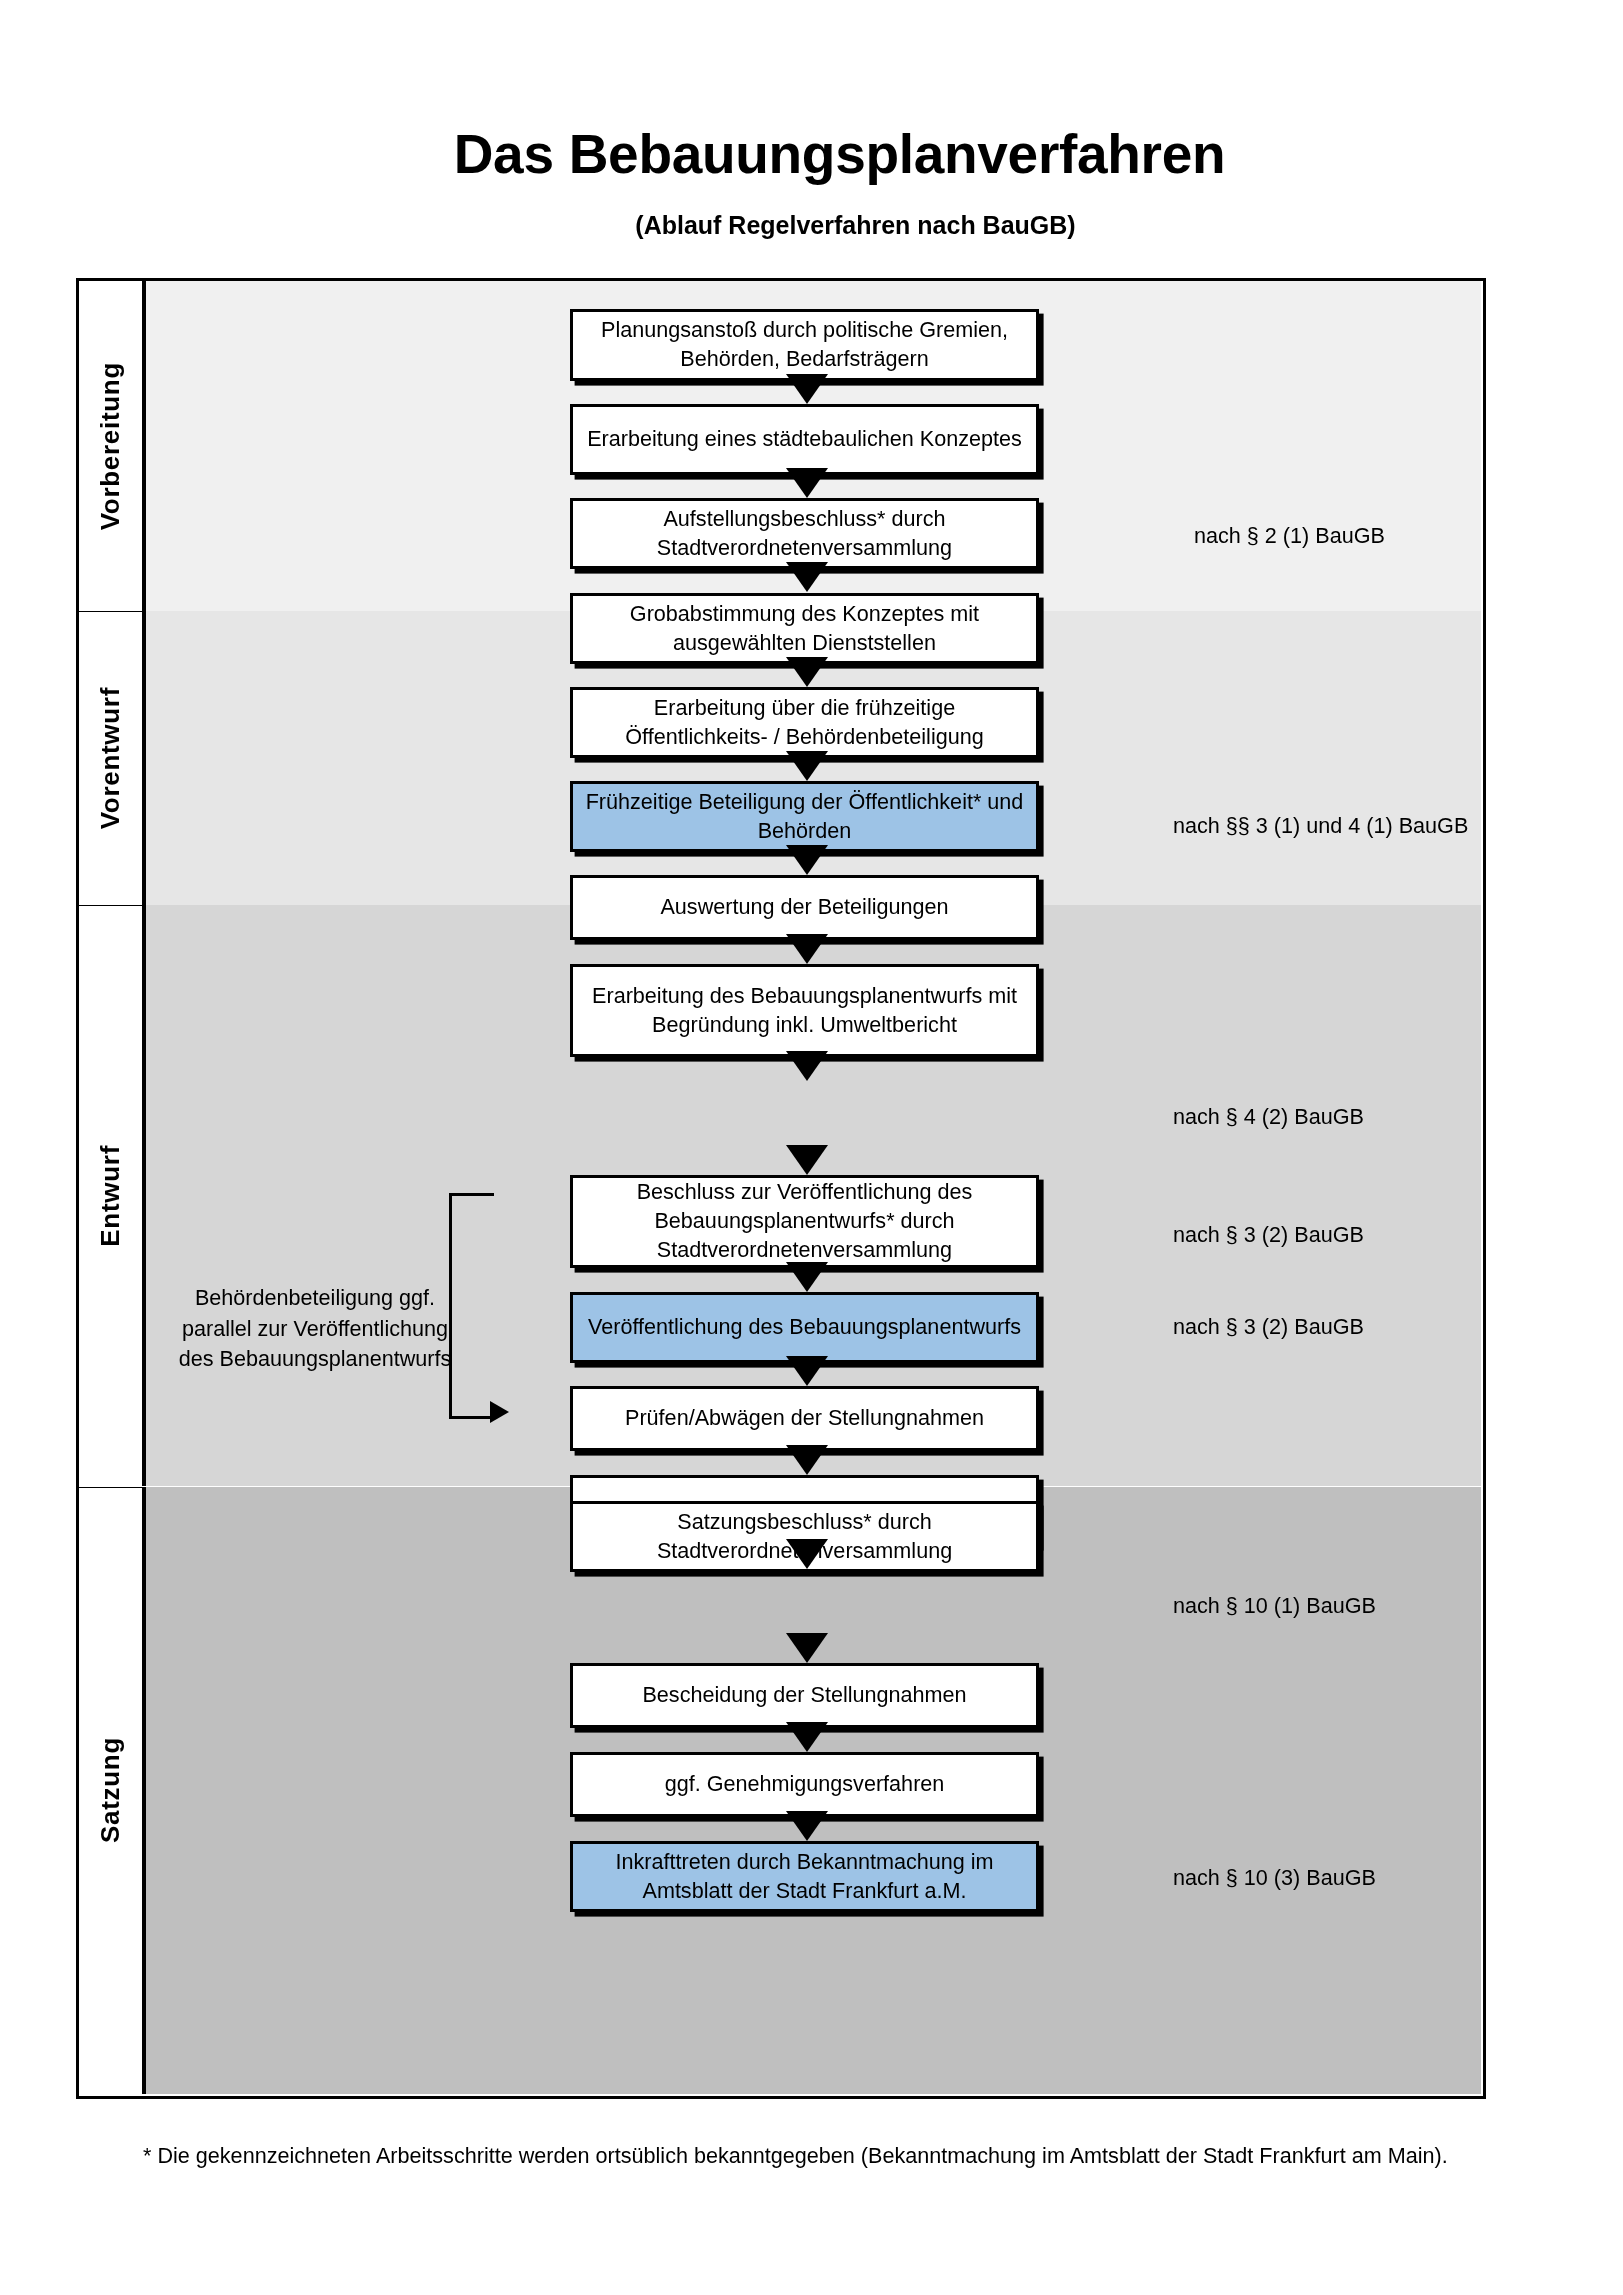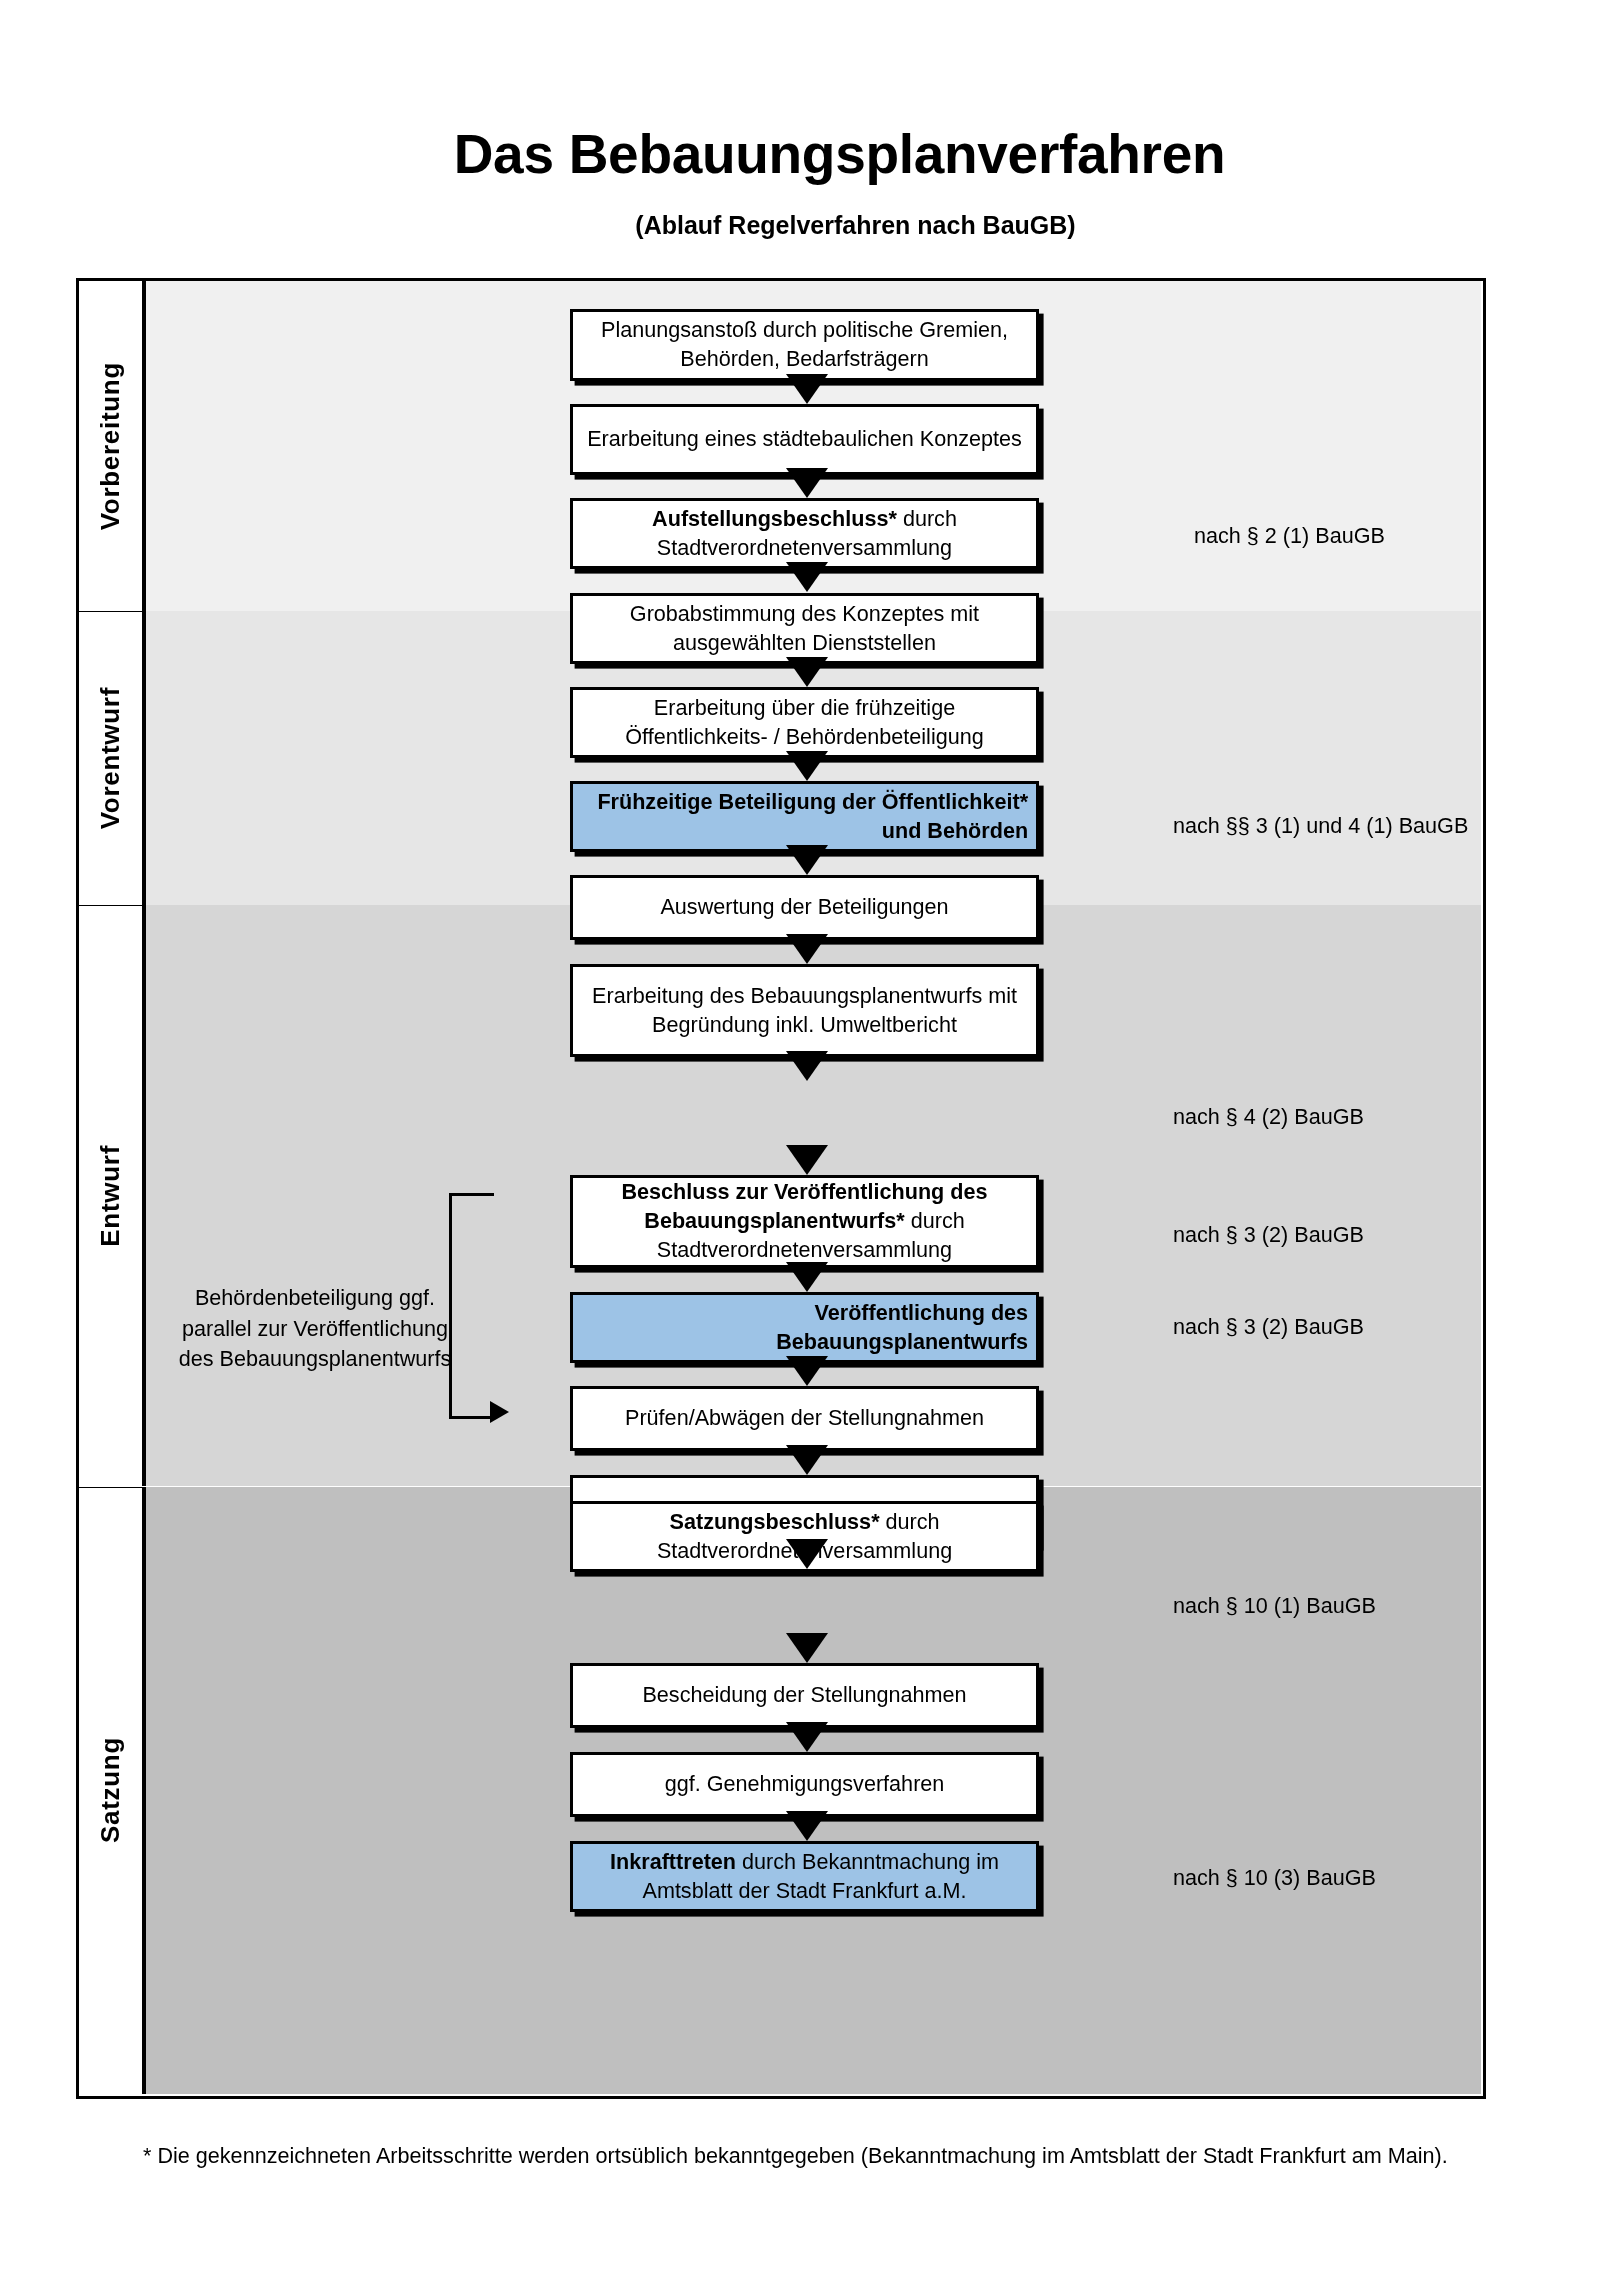--- a/index.html
+++ b/index.html
@@ -105,21 +105,21 @@
     align-items: center;
     justify-content: center;
     text-align: center;
     font-size: 21.6px;
     line-height: 1.33;
     padding: 2.6px 7.9px;
     box-shadow: 4.6px 4.6px 0 #000;
     z-index: 5;
   }
   .fbox.blue { background: #9DC3E6; }
-  .fbox b { font-weight: bold; text-align: right; }
+  .fbox b { font-weight: normal; }
 
   
   .arrow-down {
     position: absolute;
     left: 707px;
     width: 0;
     height: 0;
     border-left: 21.6px solid transparent;
     border-right: 21.6px solid transparent;
     border-top: 30px solid #000;

